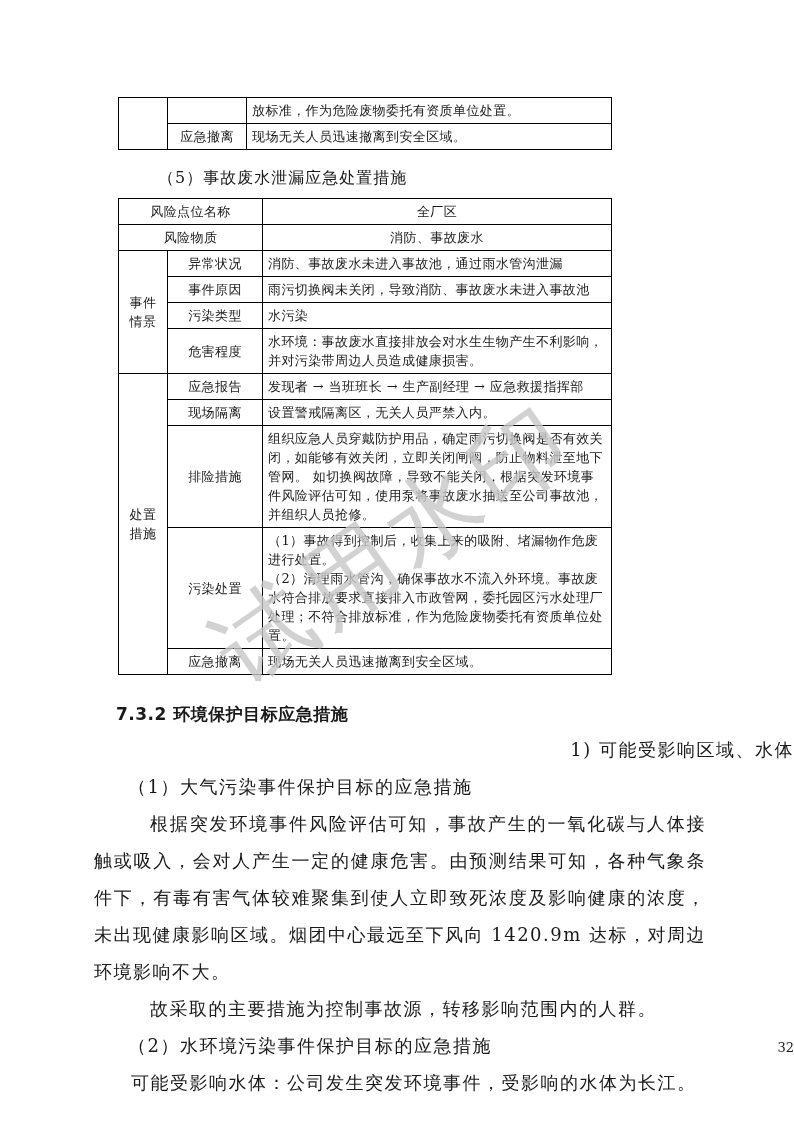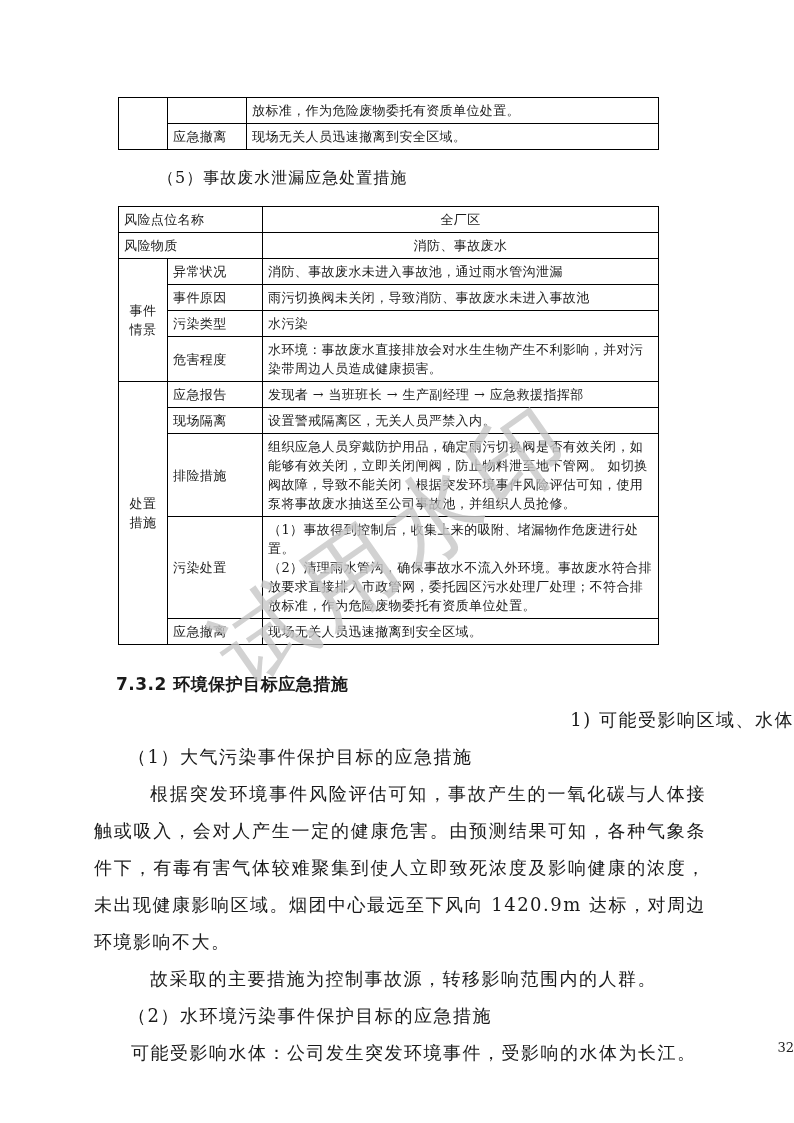--- a/index.html
+++ b/index.html
@@ -24,39 +24,39 @@
     opacity:.8;
     white-space:nowrap;
     z-index:5;
     pointer-events:none;
     user-select:none;
   }
   
   table.tbl{
     border-collapse:collapse;
     table-layout:fixed;
-    width:541px;
+    width:494px;
     margin-left:118px;
     z-index:1;position:relative;
   }
   table.tbl td{
     border:1.5px solid #000;
     font-size:13px;
     line-height:19px;
     letter-spacing:.4px;
     padding:3px 5px;
     vertical-align:middle;
     word-break:break-all;
   }
-  td.lab{}
+  td.lab{text-align:center;}
   td.grp{text-align:center;padding:3px 10px;}
   td.con{text-align:left;}
   td.center{text-align:center;}
   .top-tbl{margin-top:97px;}
-  .main-tbl{margin-top:16px;}
+  .main-tbl{margin-top:8px;}
   
   .h5{
     margin:15px 0 8px 158px;
     font-size:16px;
     letter-spacing:1px;
     line-height:25px;
     z-index:1;position:relative;
   }
   .sec-h{
     margin:27px 0 0 116px;

